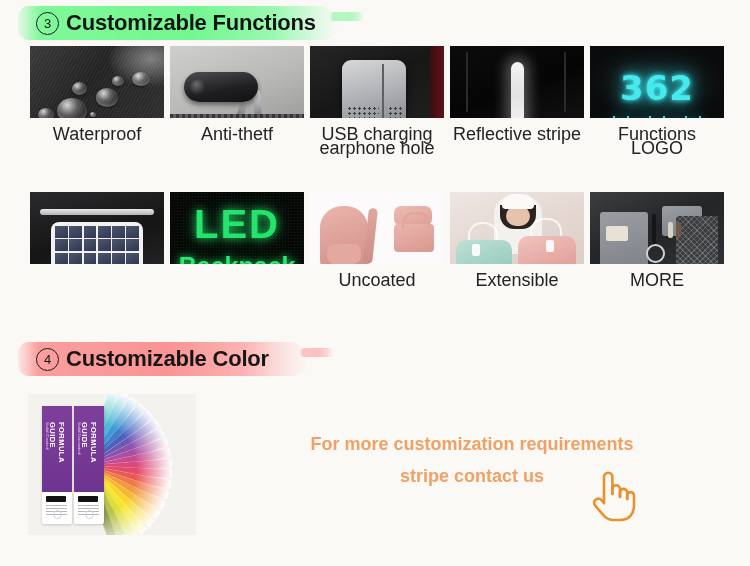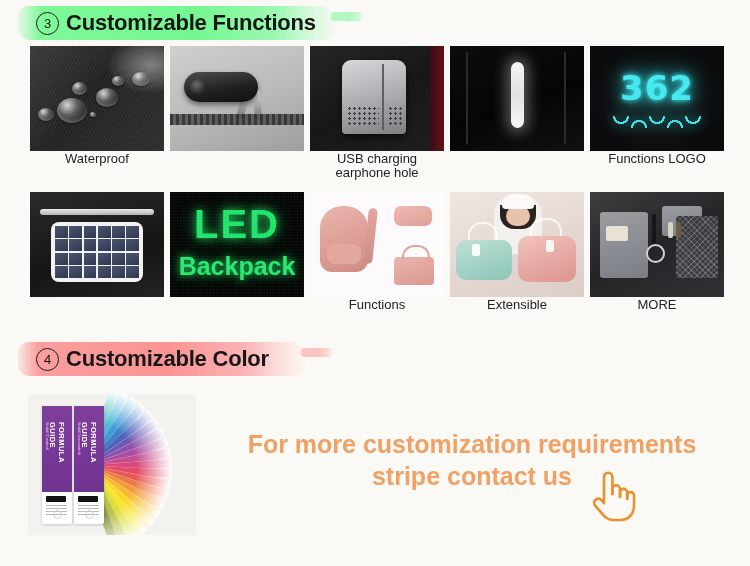--- a/index.html
+++ b/index.html
@@ -47,25 +47,25 @@
     font-size:13px;color:#111;line-height:1;margin-right:7px;font-weight:400;
   }
   .heading-text{
     font-size:22px;font-weight:700;color:#161616;letter-spacing:-.2px;white-space:nowrap;
   }
 
   
   .grid{position:absolute;left:0;width:750px;}
   .cell{position:absolute;width:134px;}
   .thumb{
-    width:134px;height:105px;overflow:hidden;position:relative;
+    width:134px;height:72px;overflow:hidden;position:relative;
     background:#7dd3fc;
   }
   .caption{
-    margin-top:1px;text-align:center;font-size:13px;color:#232323;line-height:14px;
+    margin-top:9px;text-align:center;font-size:18px;color:#232323;line-height:14px;
   }
 
   
 
   
   .art-waterproof{
     position:absolute;inset:0;
     background:
       radial-gradient(ellipse 60px 40px at 90% 18%, #7e7e7e 0%, #4a4a4a 45%, rgba(40,40,40,0) 72%),
       linear-gradient(128deg,#3a3a3a 0%,#232323 45%,#2e2e2e 100%);
@@ -261,21 +261,21 @@
     background:repeating-linear-gradient(180deg,#b9b9bb 0 1px,transparent 1px 3px);}
   .fanbox .dot{position:absolute;left:11px;bottom:5px;width:7px;height:7px;border-radius:50%;border:1px solid #d2d2d4;}
   .fanblade{position:absolute;left:60px;top:10px;width:100px;height:122px;}
   .fanblade i{
     position:absolute;left:0;top:50%;width:84px;height:9px;border-radius:1px;
     transform-origin:0 50%;box-shadow:0 0 0 .5px rgba(255,255,255,.55) inset;
   }
 
   .cta{
     position:absolute;left:212px;top:428px;width:520px;text-align:center;
-    color:#f0a163;font-size:25px;font-weight:700;line-height:32px;
+    color:#f0a163;font-size:18px;font-weight:700;line-height:32px;
   }
   .hand{position:absolute;left:584px;top:468px;width:52px;height:56px;}
 
   .arrow-line{position:absolute;background:#2d2d2d;}
 </style>
 </head>
 <body>
 
 <div class="page">
 
@@ -308,20 +308,23 @@
     <div class="cell" style="left:170px;top:46px;">
       <div class="thumb">
         <div class="art-lock">
           <span class="pull" style="left:70px;top:44px;transform:rotate(18deg);"></span>
           <span class="pull" style="left:84px;top:44px;transform:rotate(-4deg);"></span>
           <div class="lockbody"></div>
           <div class="dial"></div>
           <div class="zip"></div>
         </div>
       </div>
+      <div class="caption">
+        <span>Anti-thetf</span>
+      </div>
     </div>
 
     <div class="cell" style="left:310px;top:46px;">
       <div class="thumb">
         <div class="art-usb">
           <div class="plate">
             <div class="split"></div>
             <div class="dots"></div>
             <div class="dots2"></div>
           </div>
@@ -333,20 +336,23 @@
       </div>
     </div>
 
     <div class="cell" style="left:450px;top:46px;">
       <div class="thumb">
         <div class="art-stripe">
           <span class="seam" style="left:16px;"></span>
           <span class="seam" style="right:18px;"></span>
           <div class="bar"></div>
         </div>
+      </div>
+      <div class="caption">
+        <span>Reflective stripe</span>
       </div>
     </div>
 
     <div class="cell" style="left:590px;top:46px;">
       <div class="thumb">
         <div class="art-logo">
           <div class="txt">362</div>
           <div class="wave"></div>
         </div>
       </div>
@@ -408,21 +414,21 @@
             </div>
           <div class="strap"></div>
           <div class="pouch"></div>
           <div class="tote"></div>
           <span class="arrow-line" style="left:64px;top:22px;transform:rotate(-40deg);"></span>
           <span class="arrow-line" style="left:66px;top:56px;transform:rotate(-40deg);"></span>
           <span class="arrow-line" style="left:58px;top:80px;transform:rotate(-40deg);"></span>
         </div>
       </div>
       <div class="caption">
-        <span>Functions</span>
+        <span>Uncoated</span>
       </div>
     </div>
 
     <div class="cell" style="left:590px;top:192px;">
       <div class="thumb">
         <div class="art-more">
           <span class="pocket" style="left:10px;top:20px;width:48px;height:66px;"></span>
           <span class="pocket" style="left:72px;top:14px;width:40px;height:30px;"></span>
           <div class="mesh"></div>
           <div class="card"></div>

